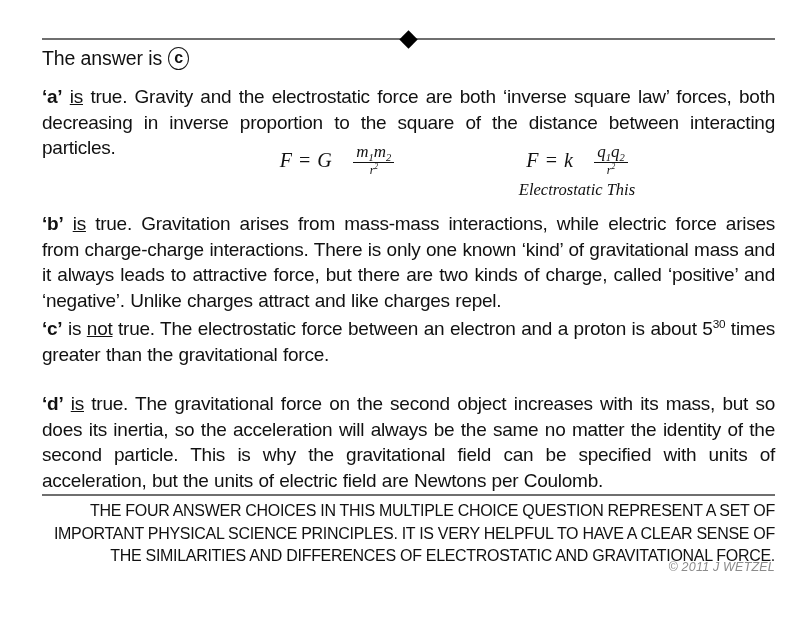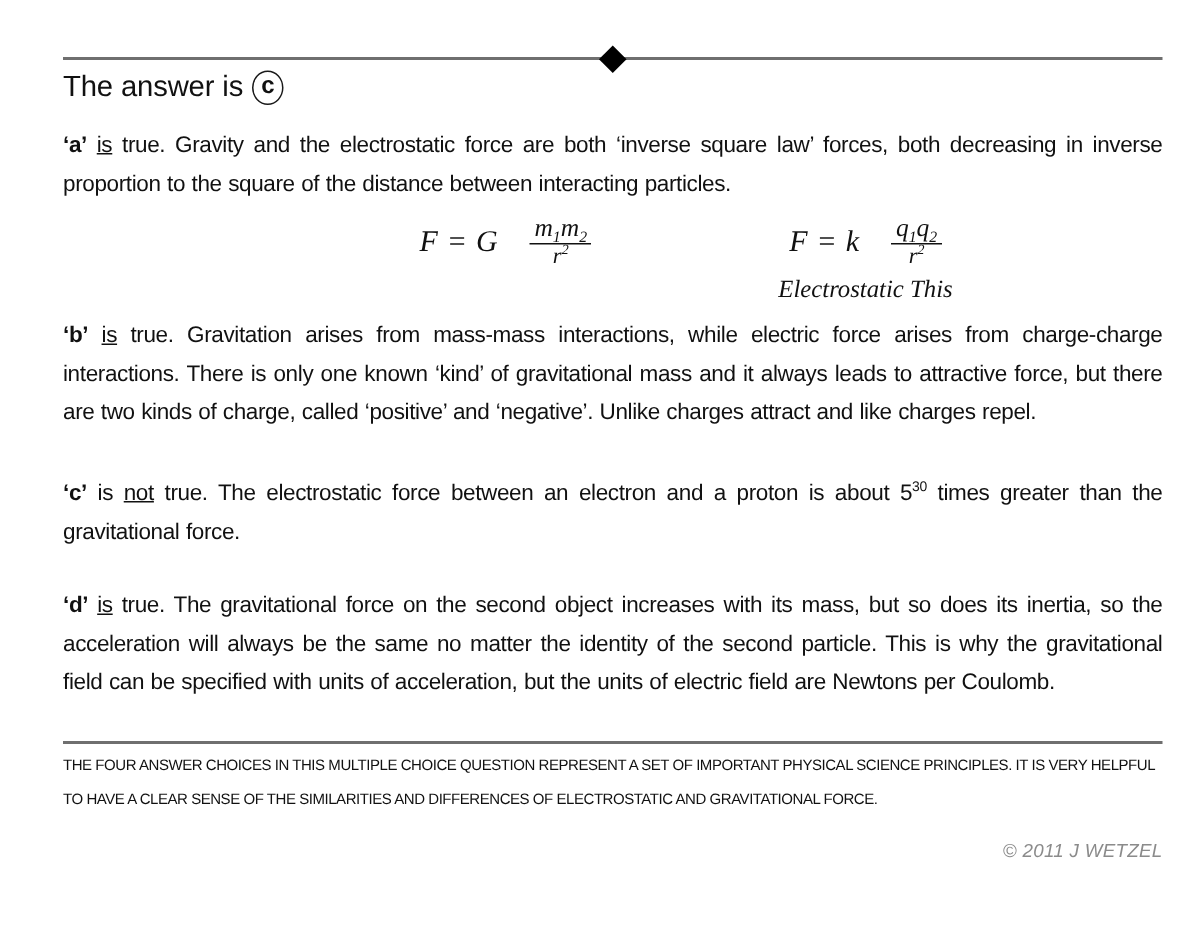--- a/index.html
+++ b/index.html
@@ -80,21 +80,21 @@
 
   
   .body-block {
     position: absolute;
     left: 42px;
     width: 733px;
   }
   p.para {
     margin: 0 0 0 0;
     text-align: justify;
-    font-size: 15px;
+    font-size: 19px;
     line-height: 25.5px;
     letter-spacing: -0.25px;
     word-spacing: 0.4px;
   }
   p.para .lbl { font-weight: bold; }
   p.para u { text-decoration: underline; text-underline-offset: 1px; }
   sup { font-size: 0.62em; vertical-align: super; line-height: 0; }
 
   #para-a { position: absolute; left: 0; top: 84px; width: 733px; }
   #para-b { position: absolute; left: 0; top: 211px; width: 733px; }
@@ -141,21 +141,21 @@
     padding: 0 3px 1px 3px;
     line-height: 1.05;
     font-style: italic;
   }
   .frac .bar {
     width: 100%;
     height: 1.4px;
     background: #111;
   }
   .frac .den {
-    font-size: 15px;
+    font-size: 12px;
     padding: 1px 3px 0 3px;
     line-height: 1.05;
   }
   .frac sub {
     font-size: 0.62em;
     vertical-align: sub;
     line-height: 0;
   }
   .frac sup {
     font-size: 0.62em;
@@ -180,25 +180,25 @@
     height: 1.5px;
     background: #6f6f6f;
   }
 
   
   .footer-note {
     position: absolute;
     left: 42px;
     top: 500px;
     width: 733px;
-    font-size: 10px;
+    font-size: 16px;
     line-height: 22.5px;
     letter-spacing: -0.3px;
     color: #111;
-    text-align: left;
+    text-align: right;
   }
   .copyright {
     position: absolute;
     right: 25px;
     top: 560px;
     font-size: 12.5px;
     font-style: italic;
     color: #8b8b8b;
     letter-spacing: 0.2px;
     white-space: nowrap;

